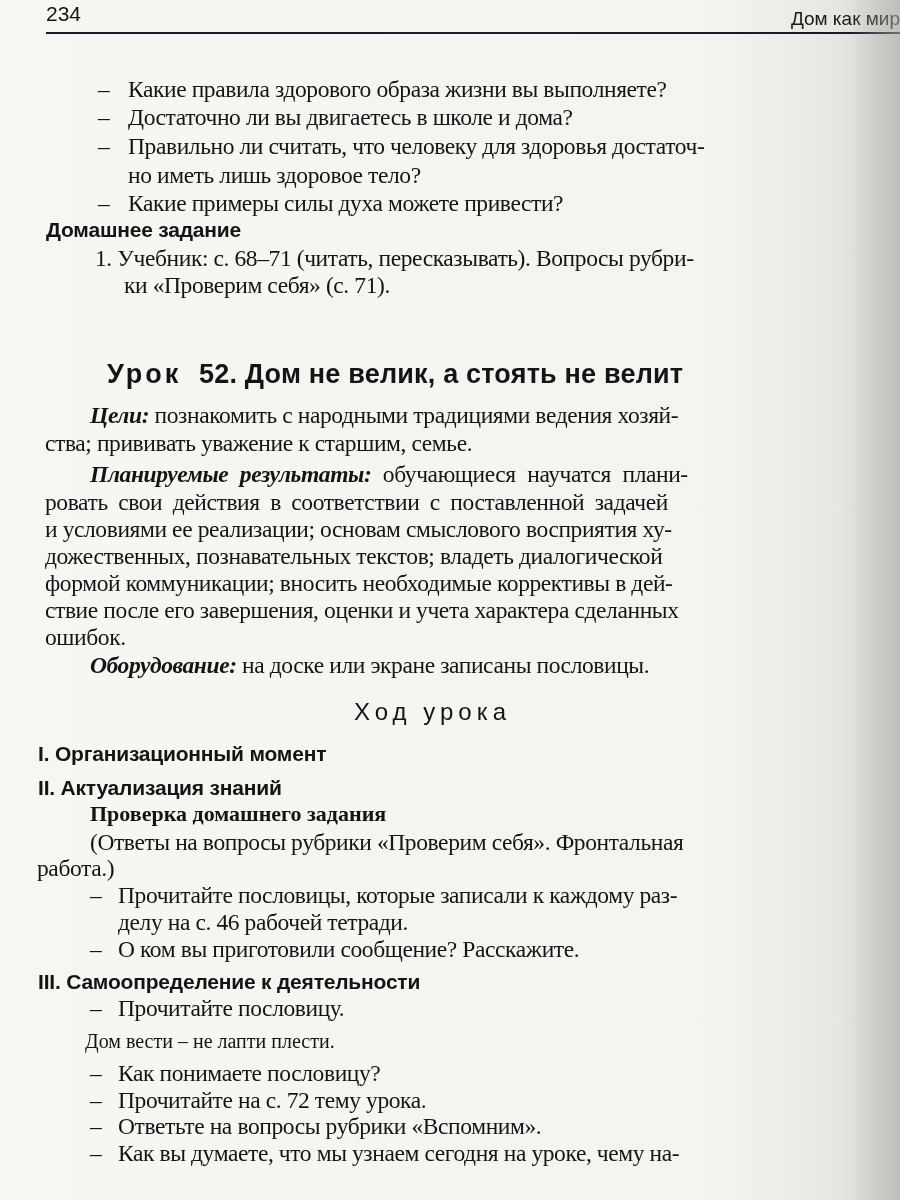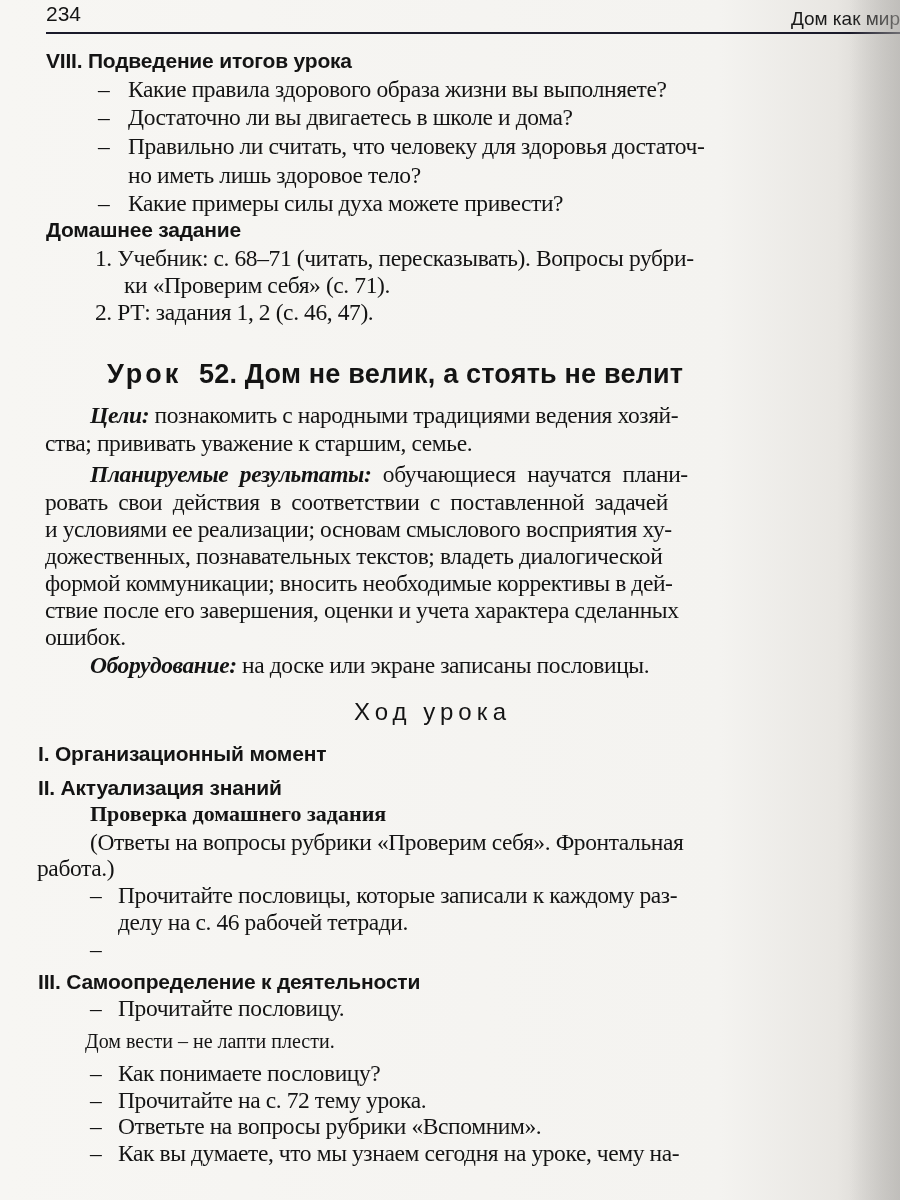--- a/index.html
+++ b/index.html
@@ -38,36 +38,34 @@
 </head>
 <body>
 
 <div class="page">
 
   <div class="running-head">
     <span class="page-num">234</span>
     <span class="head-title">Дом как мир</span>
   </div>
 
-  <div class="abs sans-b h-sec" style="left:46px; top:49px;">VIII. Подведение итогов урока</div>
 
   <span class="abs serif t dash" style="left:98px; top:76px;">–</span>
   <span class="abs serif t" style="left:128px; top:76px;">Какие правила здорового образа жизни вы выполняете?</span>
   <span class="abs serif t dash" style="left:98px; top:104px;">–</span>
   <span class="abs serif t" style="left:128px; top:104px;">Достаточно ли вы двигаетесь в школе и дома?</span>
   <span class="abs serif t dash" style="left:98px; top:133px;">–</span>
   <span class="abs serif t" style="left:128px; top:133px;">Правильно ли считать, что человеку для здоровья достаточ-</span>
   <span class="abs serif t" style="left:128px; top:162px;">но иметь лишь здоровое тело?</span>
   <span class="abs serif t dash" style="left:98px; top:190px;">–</span>
   <span class="abs serif t" style="left:128px; top:190px;">Какие примеры силы духа можете привести?</span>
 
   <div class="abs sans-b h-sec" style="left:46px; top:218px;">Домашнее задание</div>
   <span class="abs serif t" style="left:95px; top:245px;">1. Учебник: с. 68–71 (читать, пересказывать). Вопросы рубри-</span>
   <span class="abs serif t" style="left:124px; top:272px;">ки «Проверим себя» (с. 71).</span>
-  <span class="abs serif t" style="left:95px; top:299px;">2. РТ: задания 1, 2 (с. 46, 47).</span>
 
   <div class="abs sans-b lesson-title" style="left:107px; top:359px;">
     <span class="spaced">Урок</span>
     <span style="margin-left:10px;">52.</span>
     <span>Дом не велик, а стоять не велит</span>
   </div>
 
   <div class="abs serif t" style="left:90px; top:402px;">
     <span class="ital-b">Цели:</span>
     <span>познакомить с народными традициями ведения хозяй-</span>
@@ -95,20 +93,21 @@
   <div class="abs sans-b h-sec" style="left:38px; top:742px;">I. Организационный момент</div>
   <div class="abs serif subhead" style="left:90px; top:801px;">Проверка домашнего задания</div>
   <div class="abs sans-b h-sec" style="left:38px; top:776px;">II. Актуализация знаний</div>
   <span class="abs serif t" style="left:90px; top:829px;">(Ответы на вопросы рубрики «Проверим себя». Фронтальная</span>
   <span class="abs serif t" style="left:37px; top:855px;">работа.)</span>
 
   <span class="abs serif t dash" style="left:90px; top:882px;">–</span>
   <span class="abs serif t" style="left:118px; top:882px;">Прочитайте пословицы, которые записали к каждому раз-</span>
   <span class="abs serif t" style="left:118px; top:909px;">делу на с. 46 рабочей тетради.</span>
   <span class="abs serif t dash" style="left:90px; top:936px;">–</span>
+  <span class="abs serif t" style="left:118px; top:936px;">О ком вы приготовили сообщение? Расскажите.</span>
 
   <div class="abs sans-b h-sec" style="left:38px; top:970px;">III. Самоопределение к деятельности</div>
   <span class="abs serif t dash" style="left:90px; top:995px;">–</span>
   <span class="abs serif t" style="left:118px; top:995px;">Прочитайте пословицу.</span>
 
   <span class="abs serif proverb" style="left:85px; top:1030px;">Дом вести – не лапти плести.</span>
 
   <span class="abs serif t dash" style="left:90px; top:1060px;">–</span>
   <span class="abs serif t" style="left:118px; top:1060px;">Как понимаете пословицу?</span>
   <span class="abs serif t dash" style="left:90px; top:1087px;">–</span>

